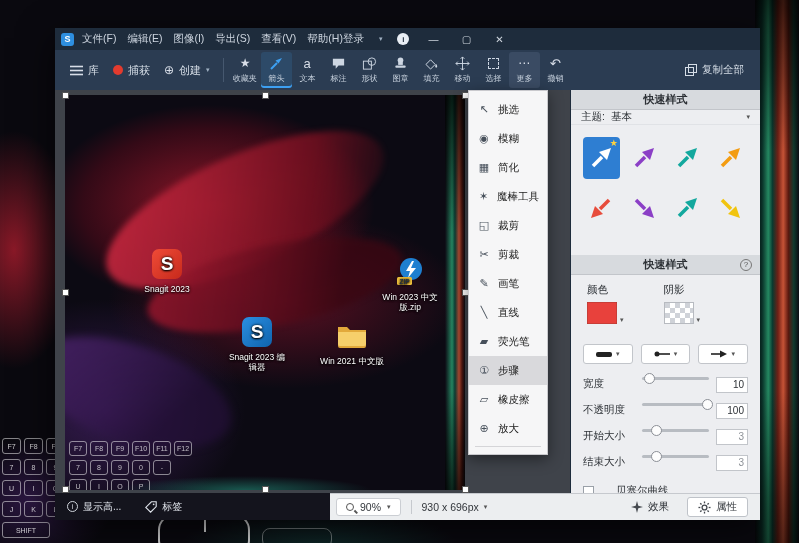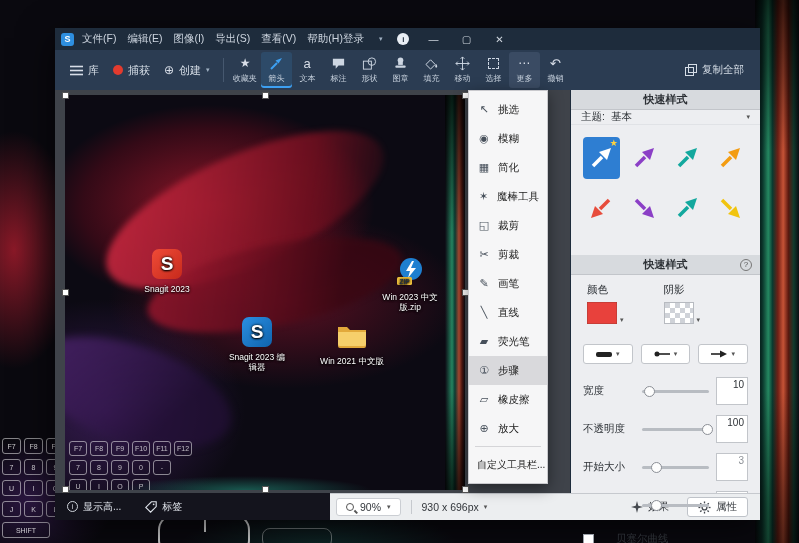--- a/index.html
+++ b/index.html
@@ -108,25 +108,25 @@
   .sw-col .sw-lb { display:block; margin-bottom:5px; }
   .sw-box { display:flex; align-items:flex-end; gap:3px; }
   .checker { width:30px; height:22px; border:1px solid #b7bac0;
     background:
       conic-gradient(#fff 0 25%, #cfd2d8 0 50%, #fff 0 75%, #cfd2d8 0) 0 0/10px 10px; }
   .hdiv { height:1px; background:#cbced3; margin:2px 10px 6px; }
   .ctl-row { display:flex; gap:8px; padding:2px 12px 8px; }
   .mini-ctl { flex:1; height:20px; background:#fff; border:1px solid #c2c5ca; border-radius:3px; display:flex; align-items:center; justify-content:center; gap:4px; }
   .mini-ctl .caret { color:#555; }
   .line-chip { width:16px; height:5px; background:#222; border-radius:2px; display:inline-block; }
-  .prow { display:flex; align-items:center; padding:5px 12px; gap:7px; }
+  .prow { display:flex; align-items:flex-start; padding:5px 12px; gap:7px; }
   .plb { width:52px; white-space:nowrap; }
   .track { flex:1; height:3px; background:#b8bcc2; border-radius:2px; position:relative; }
   .thumb { position:absolute; top:-4px; width:11px; height:11px; background:#fdfdfd; border:1px solid #8b8f96; border-radius:50%; margin-left:-5px; }
-  .vbox { width:32px; height:28px; background:#fff; border:1px solid #c2c5ca; font-size:10px; text-align:right; padding:1px 3px 0 0; }
+  .vbox { width:32px; height:16px; background:#fff; border:1px solid #c2c5ca; font-size:10px; text-align:right; padding:1px 3px 0 0; }
   .chk-row { display:flex; align-items:center; gap:22px; padding:8px 12px; }
   .chk { width:11px; height:11px; background:#fff; border:1px solid #9aa0a8; display:inline-block; }
 
   
   .statusbar { height:27px; display:flex; flex:0 0 auto; }
   .sb-left { width:275px; background:#14141d; color:#dfe3ea; display:flex; align-items:center; gap:24px; padding-left:12px; font-size:10px; }
   .sb-item { display:flex; align-items:center; gap:5px; white-space:nowrap; }
   .i-circ { width:11px; height:11px; border:1px solid #cfd4db; border-radius:50%; font-size:7px; display:flex; align-items:center; justify-content:center; }
   .sb-right { flex:1; background:#eceef0; border-top:1px solid #c6c9ce; display:flex; align-items:center; gap:10px; padding:0 12px 0 6px; color:#33373c; font-size:10.5px; }
   .zoom-pill { display:flex; align-items:center; gap:6px; background:#fff; border:1px solid #cbced3; border-radius:3px; padding:2px 9px; }
@@ -640,18 +640,15 @@
     </div>
     <div class="mi">
       <span class="mi-ic">▱</span>
       <span class="mi-lb">橡皮擦</span>
     </div>
     <div class="mi">
       <span class="mi-ic">⊕</span>
       <span class="mi-lb">放大</span>
     </div>
     <div class="menu-div"></div>
-    <div class="mi mi-last">
-      <span class="mi-lb">自定义工具栏...</span>
-    </div>
   </div>
 
 </div>
 
 </body></html>

